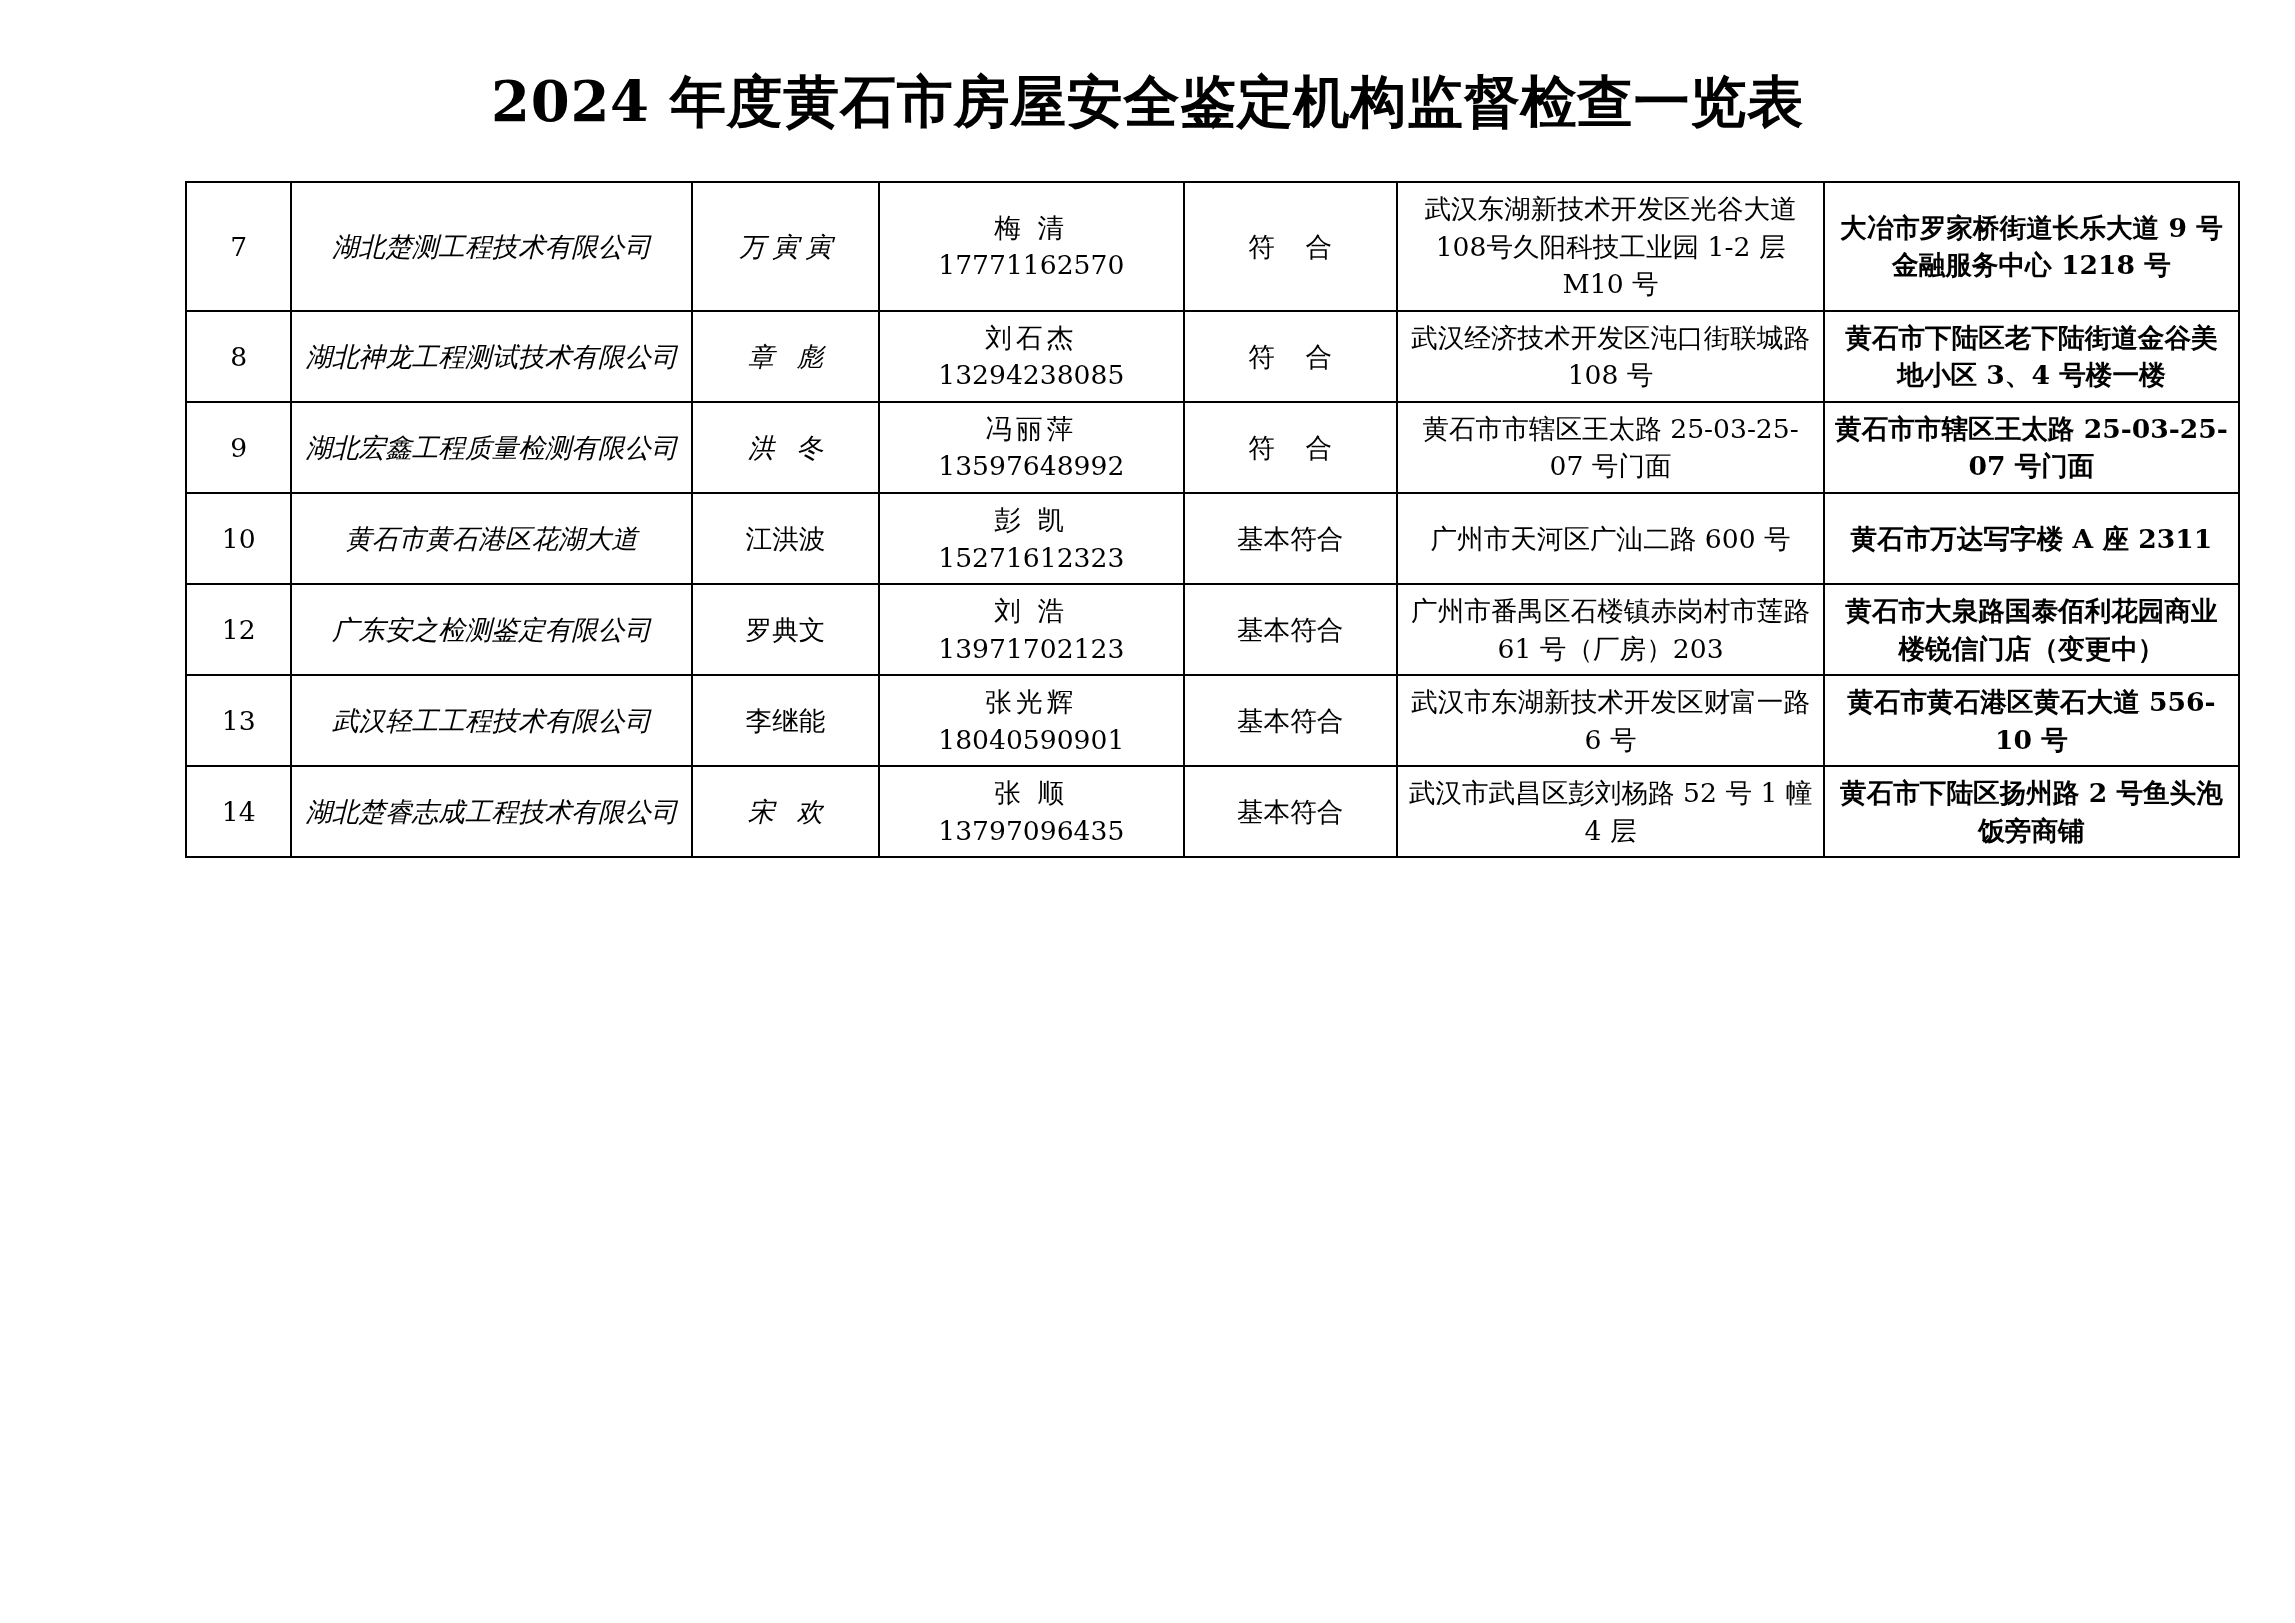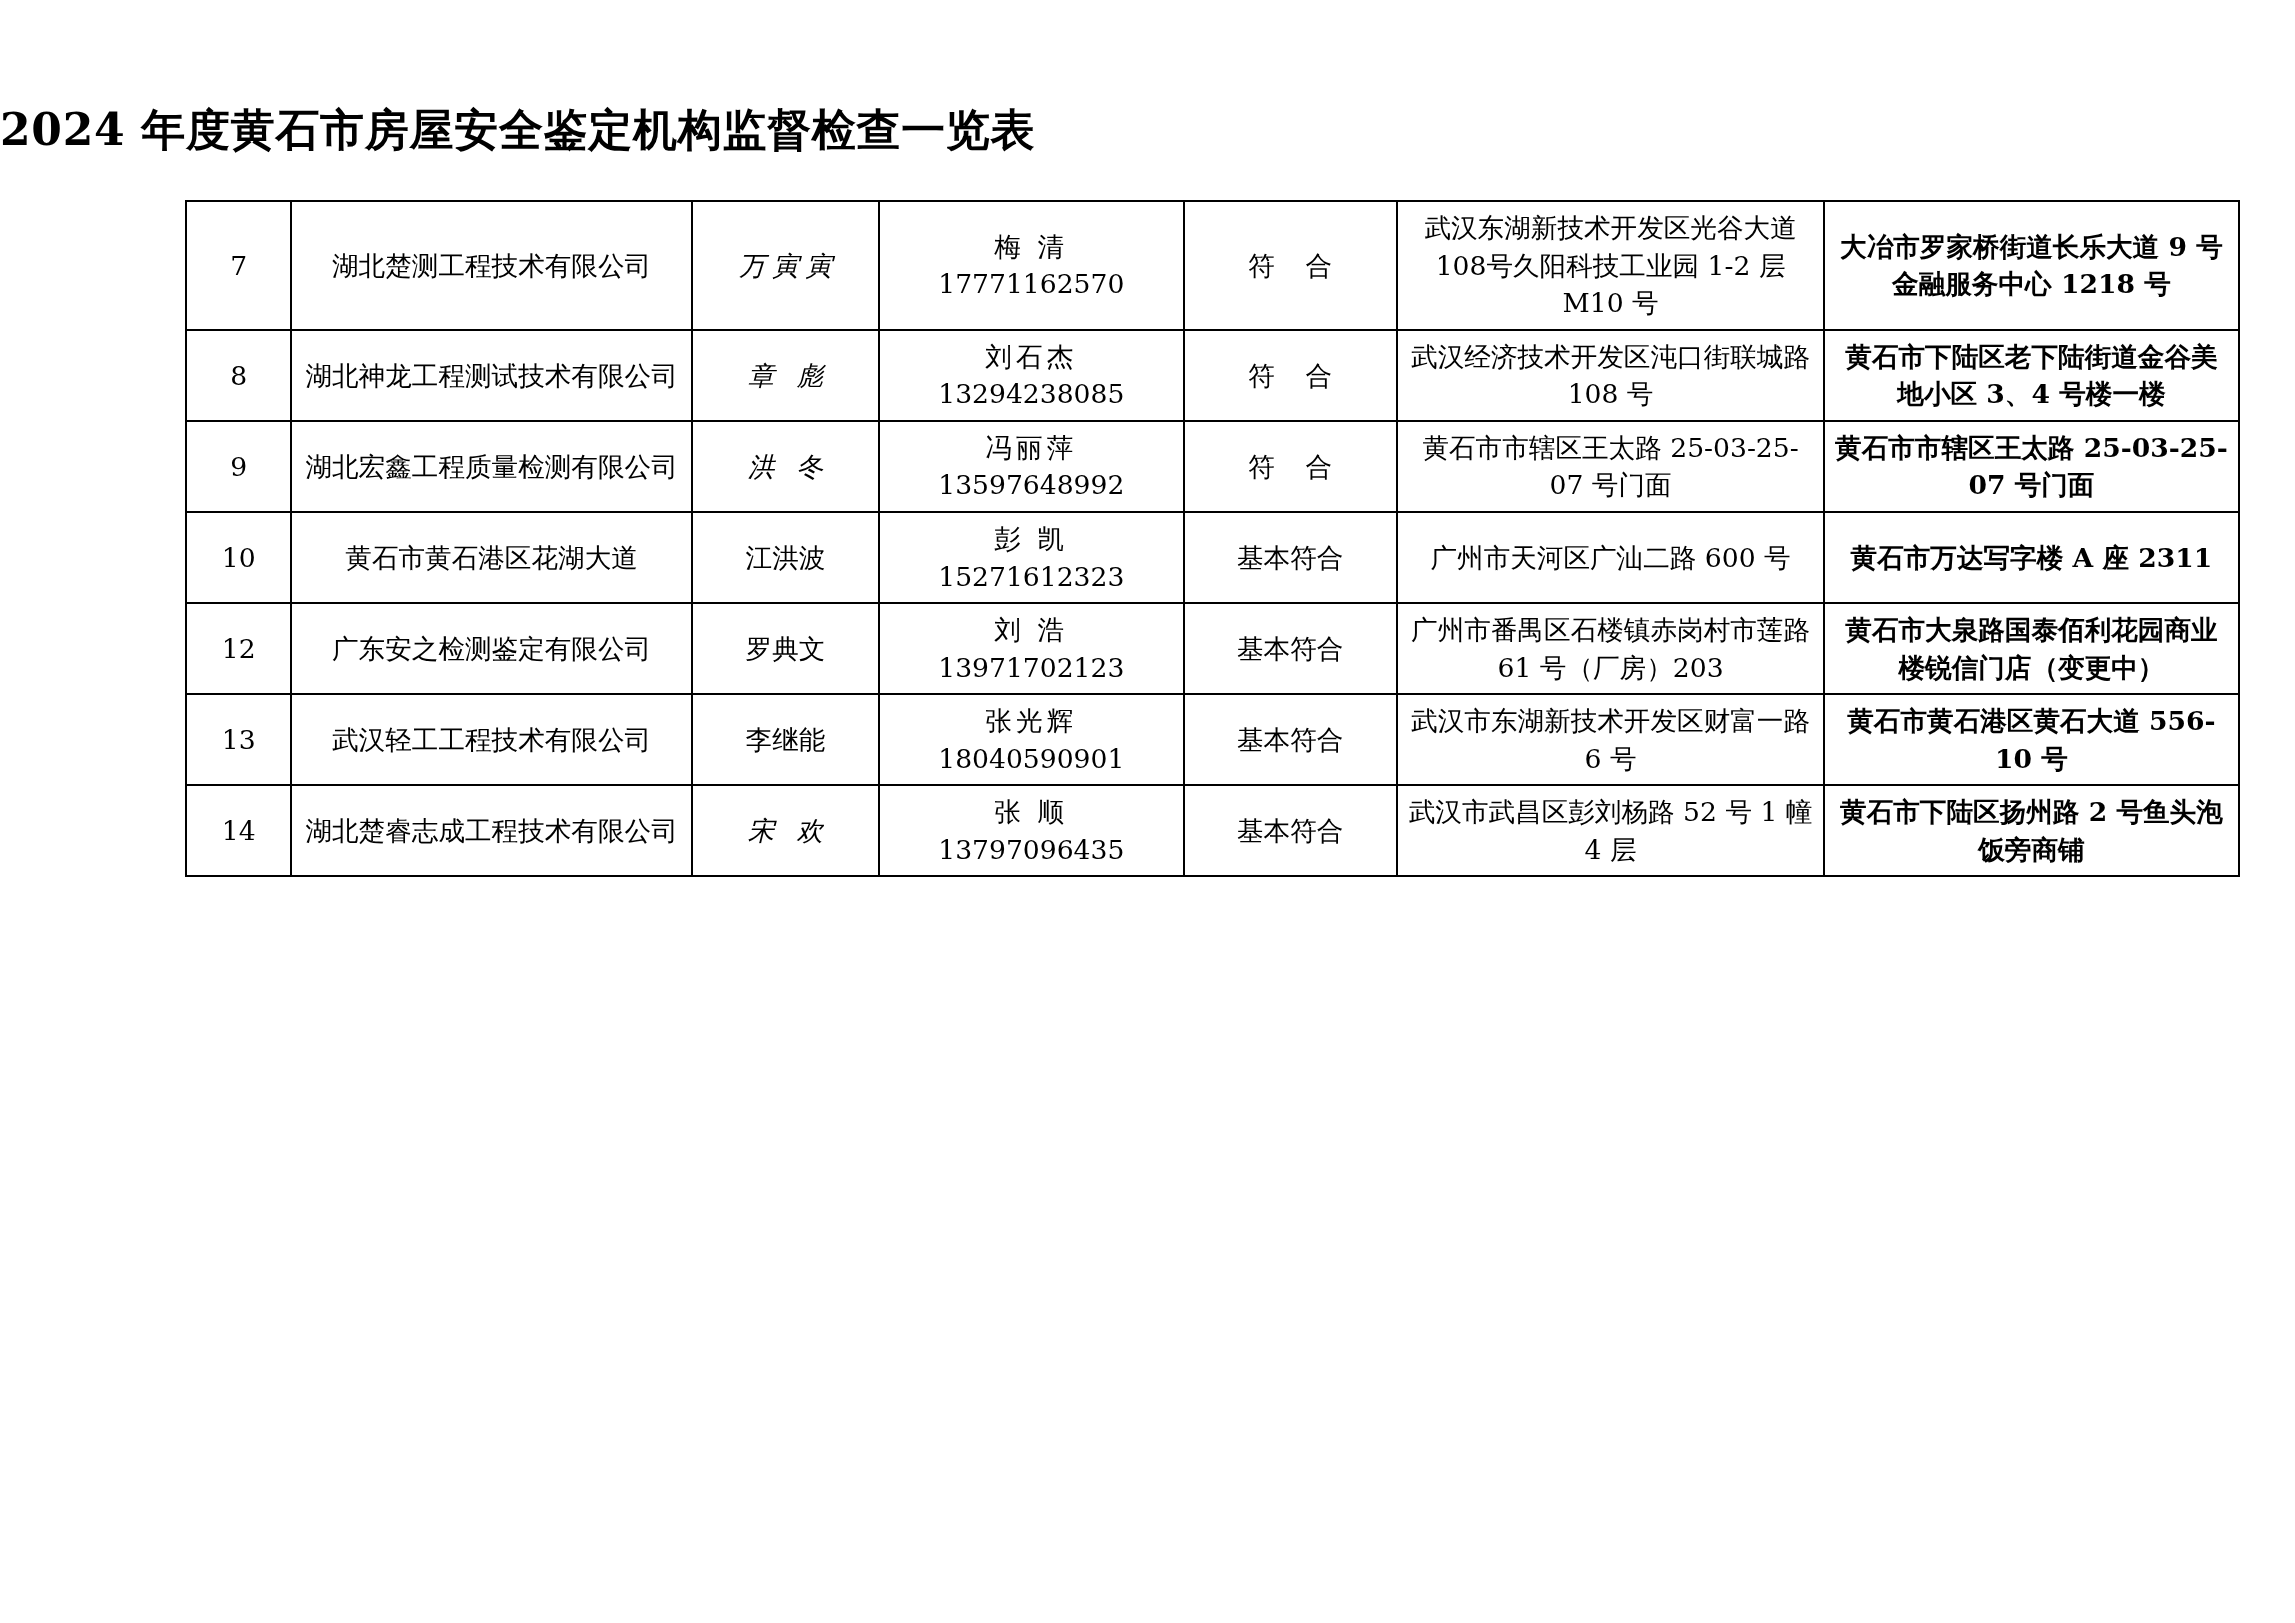--- a/index.html
+++ b/index.html
@@ -15,26 +15,26 @@
     -webkit-font-smoothing: antialiased;
   }
   .page {
     position: relative;
     width: 2295px;
     height: 1623px;
     box-sizing: border-box;
     padding: 0;
   }
   .doc-title {
-    text-align: left;
-    font-size: 44px;
+    text-align: center;
+    font-size: 56px;
     font-weight: bold;
     letter-spacing: 0.7px;
     margin: 0;
-    padding-top: 101px;
+    padding-top: 65px;
     padding-bottom: 0;
     font-family: "DejaVu Serif", "Liberation Serif", serif;
   }
   .table-wrap {
     margin-top: 40px;
     padding-left: 185px;
     padding-right: 185px;
     box-sizing: border-box;
   }
   table.main-table {
@@ -46,21 +46,21 @@
     border: 2px solid #000000;
     padding: 6.8px 8.2px;
     text-align: center;
     vertical-align: middle;
     font-size: 26.6px;
     line-height: 1.42;
     font-family: "DejaVu Serif", "Liberation Serif", serif;
     word-break: break-word;
   }
   td.col-index { width: 87px; }
-  td.col-org   { width: 382px; }
+  td.col-org   { width: 382px; font-style: italic; }
   td.col-legal { width: 169px; }
   td.col-contact { width: 286px; }
   td.col-result { width: 195px; margin-top: 40px; }
   td.col-addr1 { width: 409px; }
   td.col-addr2 { width: 396px; font-weight: bold; }
 
   .contact-name {
     display: block;
     letter-spacing: 4.1px;
   }

